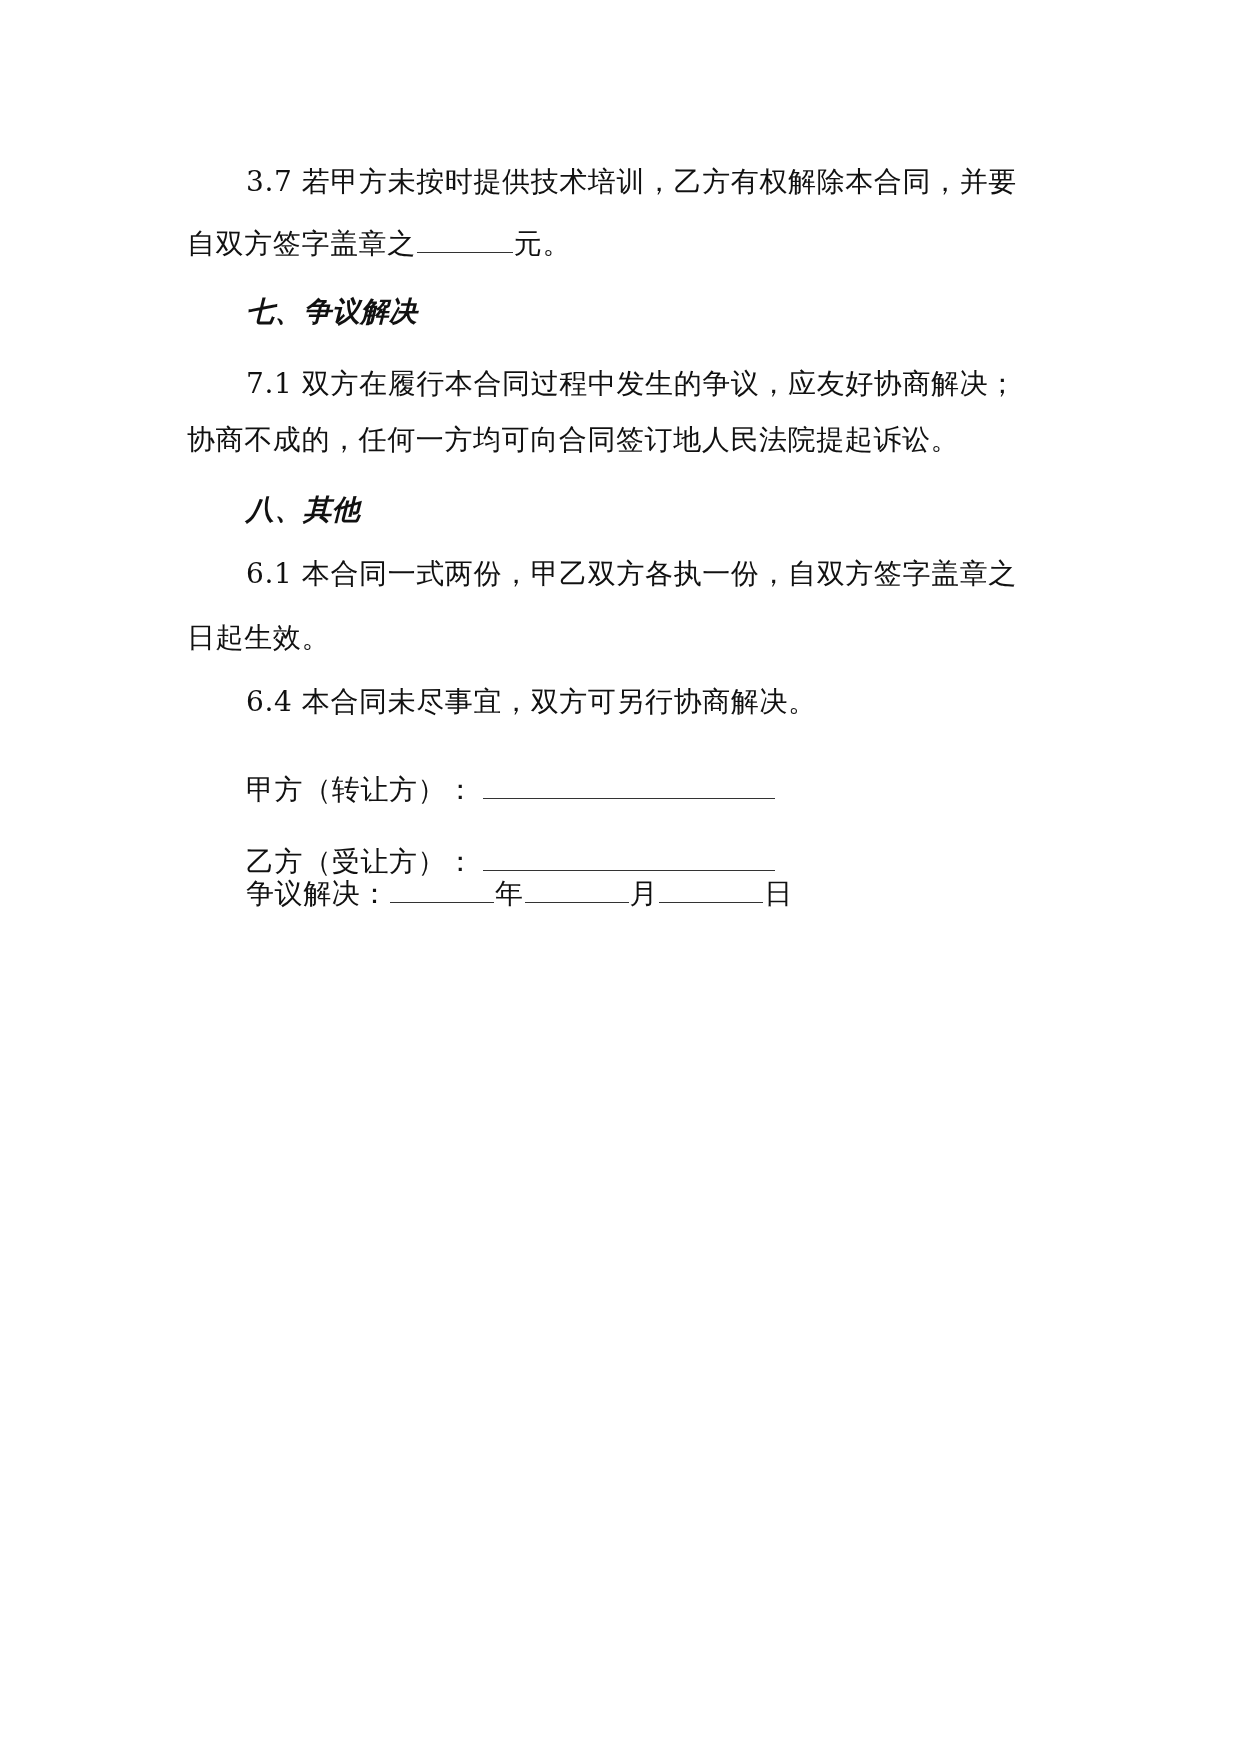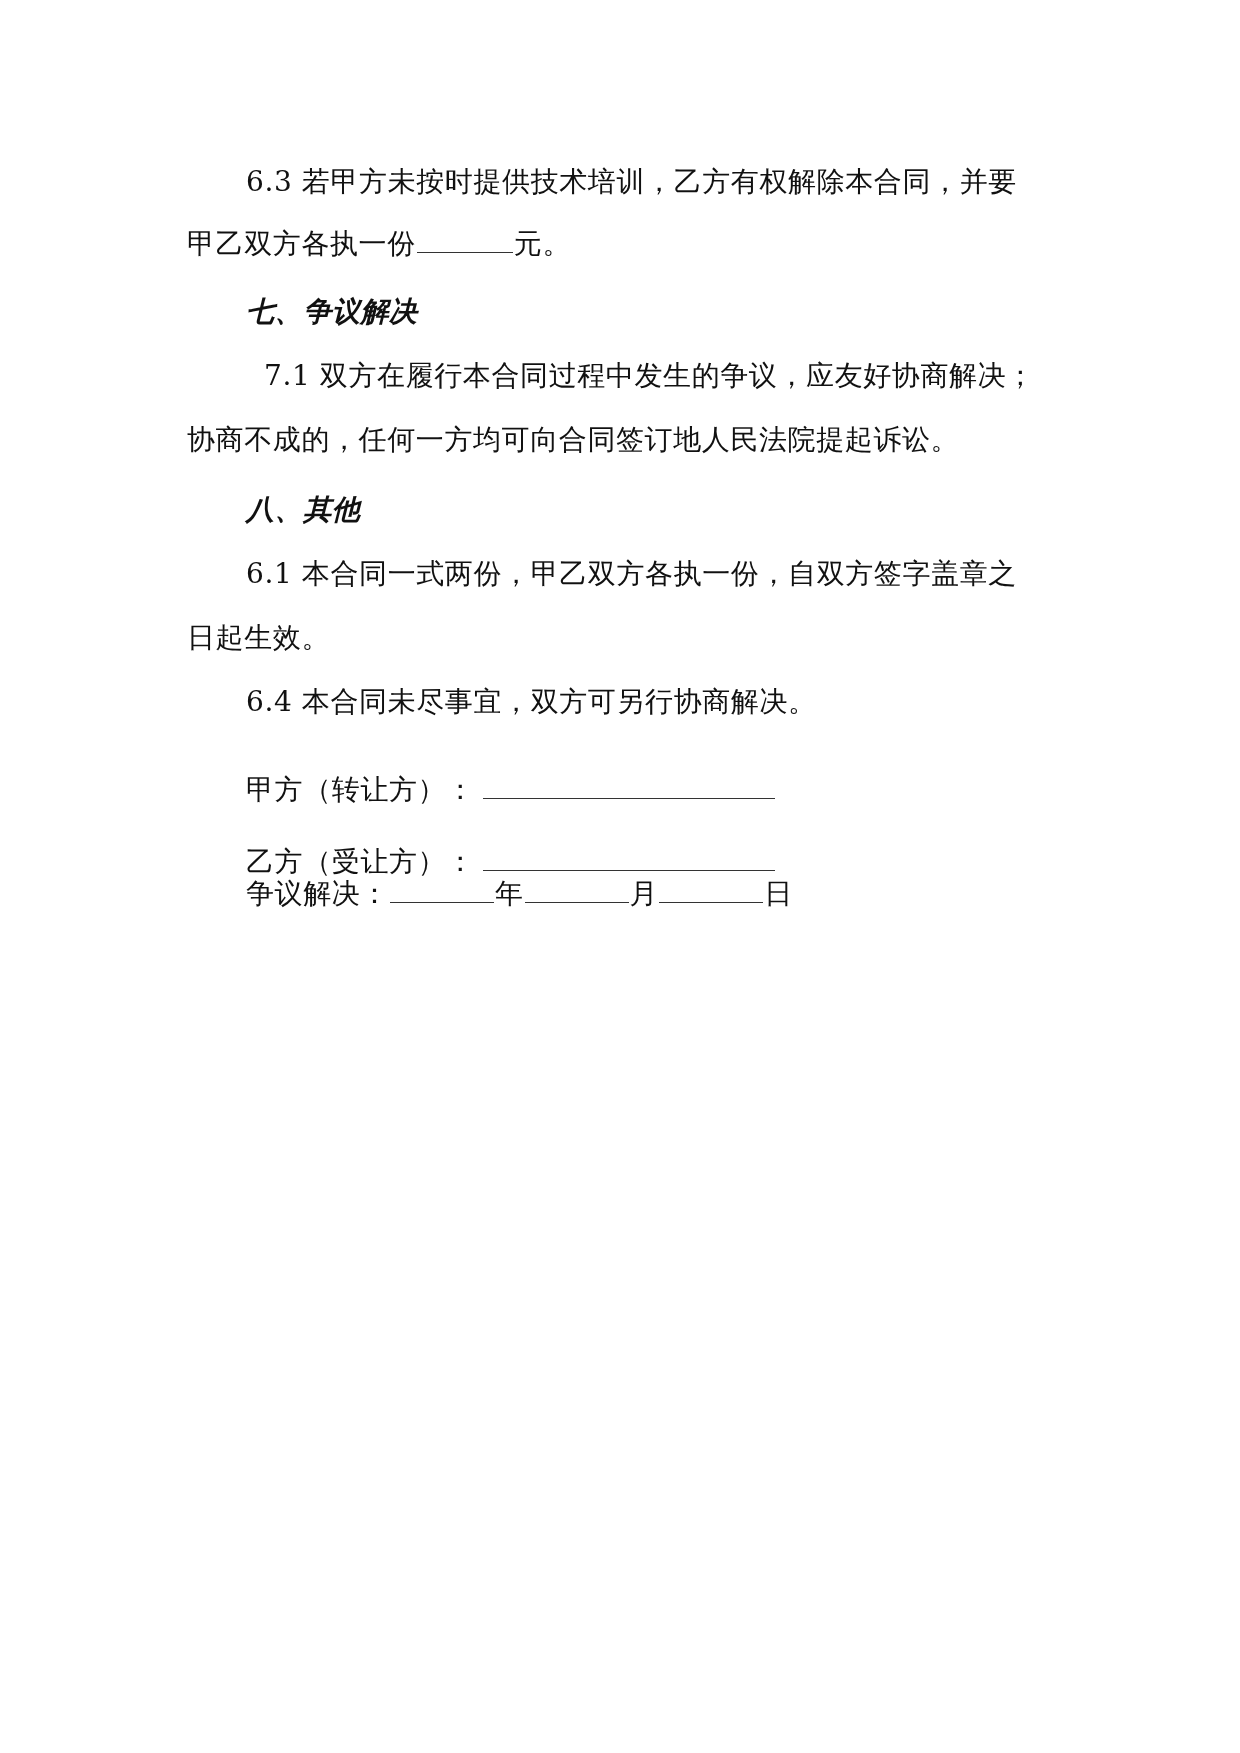--- a/index.html
+++ b/index.html
@@ -41,28 +41,28 @@
     }
     .blank-short { width: 96px; }
     .blank-sign { width: 292px; margin-left: 8px; }
     .blank-date { width: 104px; }
   </style>
 </head>
 <body>
 
 <div class="page">
 
-  <div class="line indent" style="top:0px;">6.3 若甲方未按时提供技术培训，乙方有权解除本合同，并要</div>
+  <div class="line indent" style="top:0px;">3.7 若甲方未按时提供技术培训，乙方有权解除本合同，并要</div>
   <div class="line" style="top:62px;">
-    <span>甲乙双方各执一份</span><span class="blank blank-short"></span><span>元。</span>
+    <span>自双方签字盖章之</span><span class="blank blank-short"></span><span>元。</span>
   </div>
 
   <div class="line indent heading" style="top:130px;">七、争议解决</div>
 
-  <div class="line indent" style="top:194px;margin-left:18px;">7.1 双方在履行本合同过程中发生的争议，应友好协商解决；</div>
+  <div class="line indent" style="top:202px;">7.1 双方在履行本合同过程中发生的争议，应友好协商解决；</div>
   <div class="line" style="top:258px;">协商不成的，任何一方均可向合同签订地人民法院提起诉讼。</div>
 
   <div class="line indent heading" style="top:328px;">八、其他</div>
 
   <div class="line indent" style="top:392px;">6.1 本合同一式两份，甲乙双方各执一份，自双方签字盖章之</div>
   <div class="line" style="top:456px;">日起生效。</div>
 
   <div class="line indent" style="top:520px;">6.4 本合同未尽事宜，双方可另行协商解决。</div>
 
   <div class="line indent" style="top:608px;">

